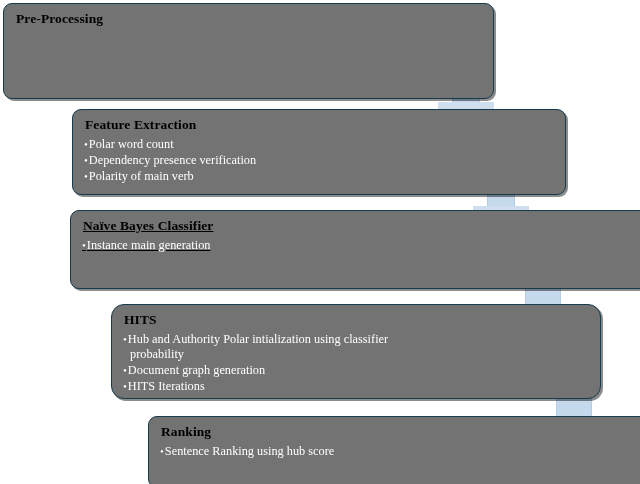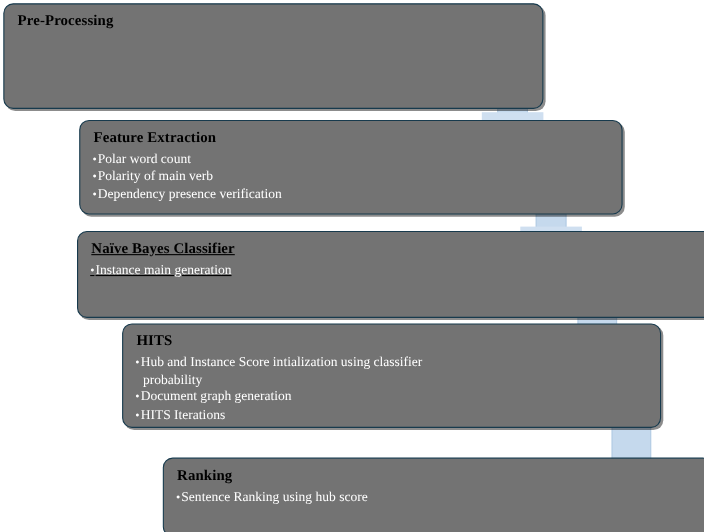--- a/index.html
+++ b/index.html
@@ -128,36 +128,36 @@
   </div>
 
   <div class="node" style="left:3px; top:3px; width:491px; height:96px;">
     <div class="node-title">Pre-Processing</div>
   </div>
 
   <div class="node" style="left:36px; top:109px; width:494px; height:86px;margin-left:36px;">
     <div class="node-title">Feature Extraction</div>
     <ul class="node-list">
       <li>Polar word count</li>
+      <li>Dependency presence verification</li>
       <li>Polarity of main verb</li>
-      <li>Dependency presence verification</li>
     </ul>
   </div>
 
   <div class="node" style="left:70px; top:210px; width:588px; height:79px;text-decoration:underline;">
     <div class="node-title">Naïve Bayes Classifier</div>
     <ul class="node-list">
       <li>Instance main generation</li>
     </ul>
   </div>
 
-  <div class="node" style="left:111px; top:294px; width:490px; height:95px;">
+  <div class="node" style="left:111px; top:304px; width:490px; height:95px;border-radius:13px;">
     <div class="node-title">HITS</div>
     <ul class="node-list">
-      <li>Hub and Instance Score intialization using classifier
+      <li>Hub and Authority Polar intialization using classifier
  probability</li>
       <li>Document graph generation</li>
       <li>HITS Iterations</li>
     </ul>
   </div>
 
   <div class="node" style="left:148px; top:416px; width:500px; height:72px;">
     <div class="node-title">Ranking</div>
     <ul class="node-list">
       <li>Sentence Ranking using hub score</li>

